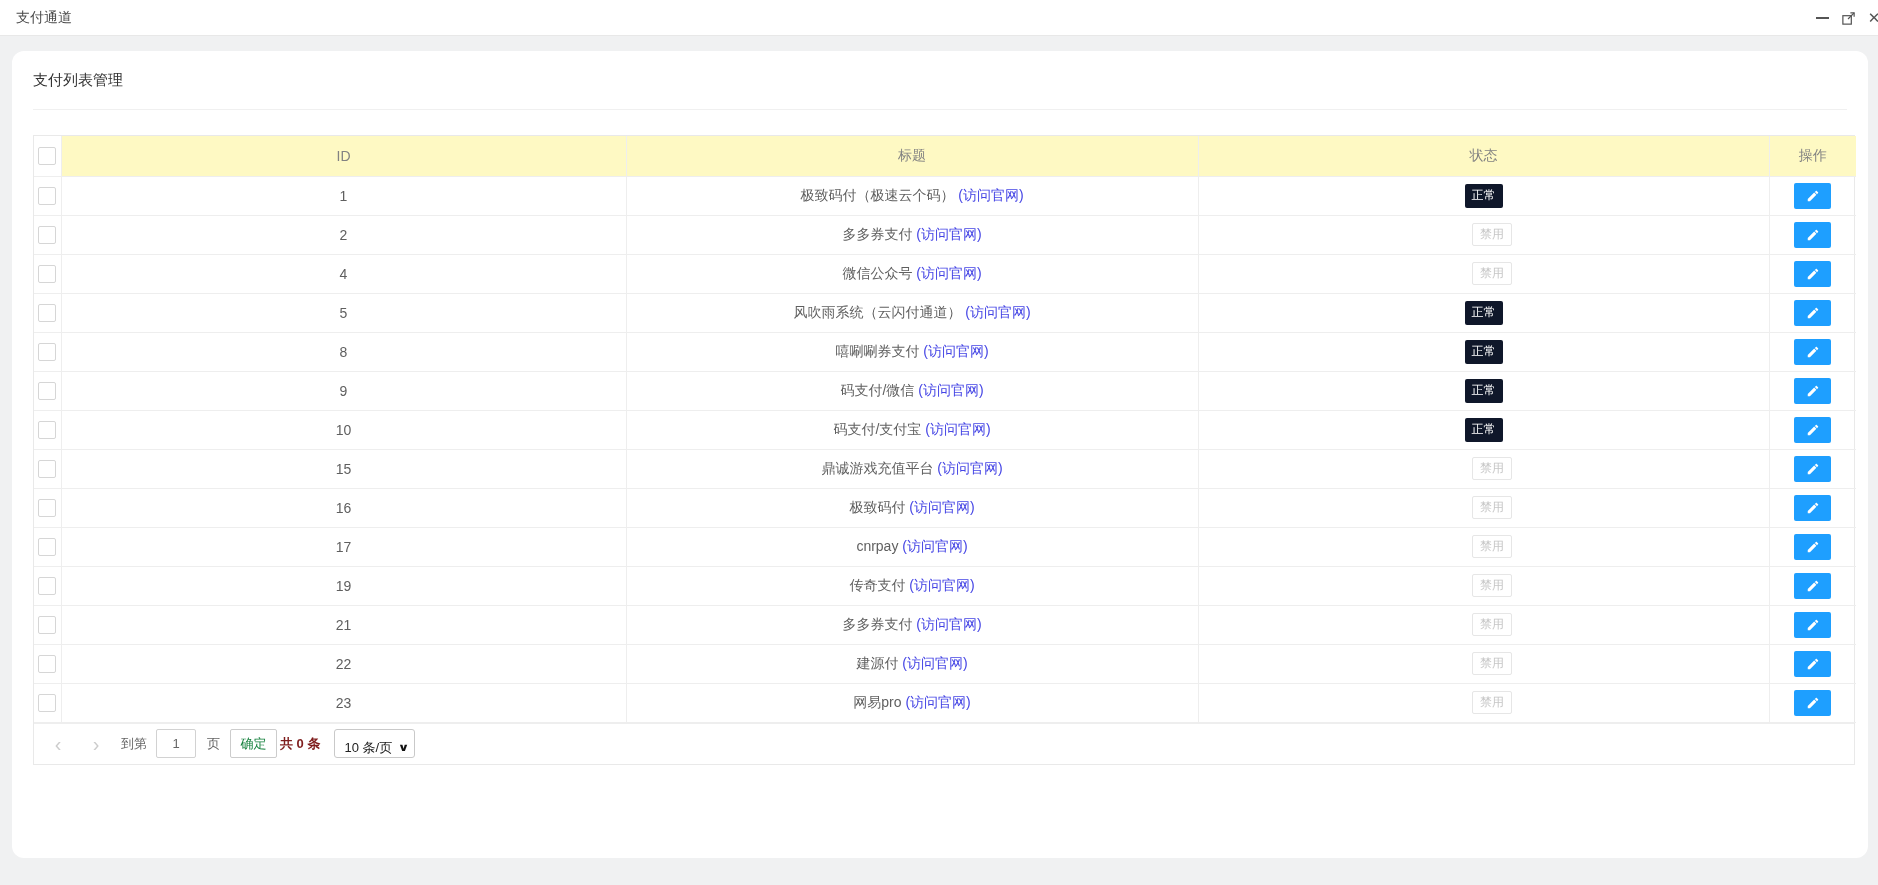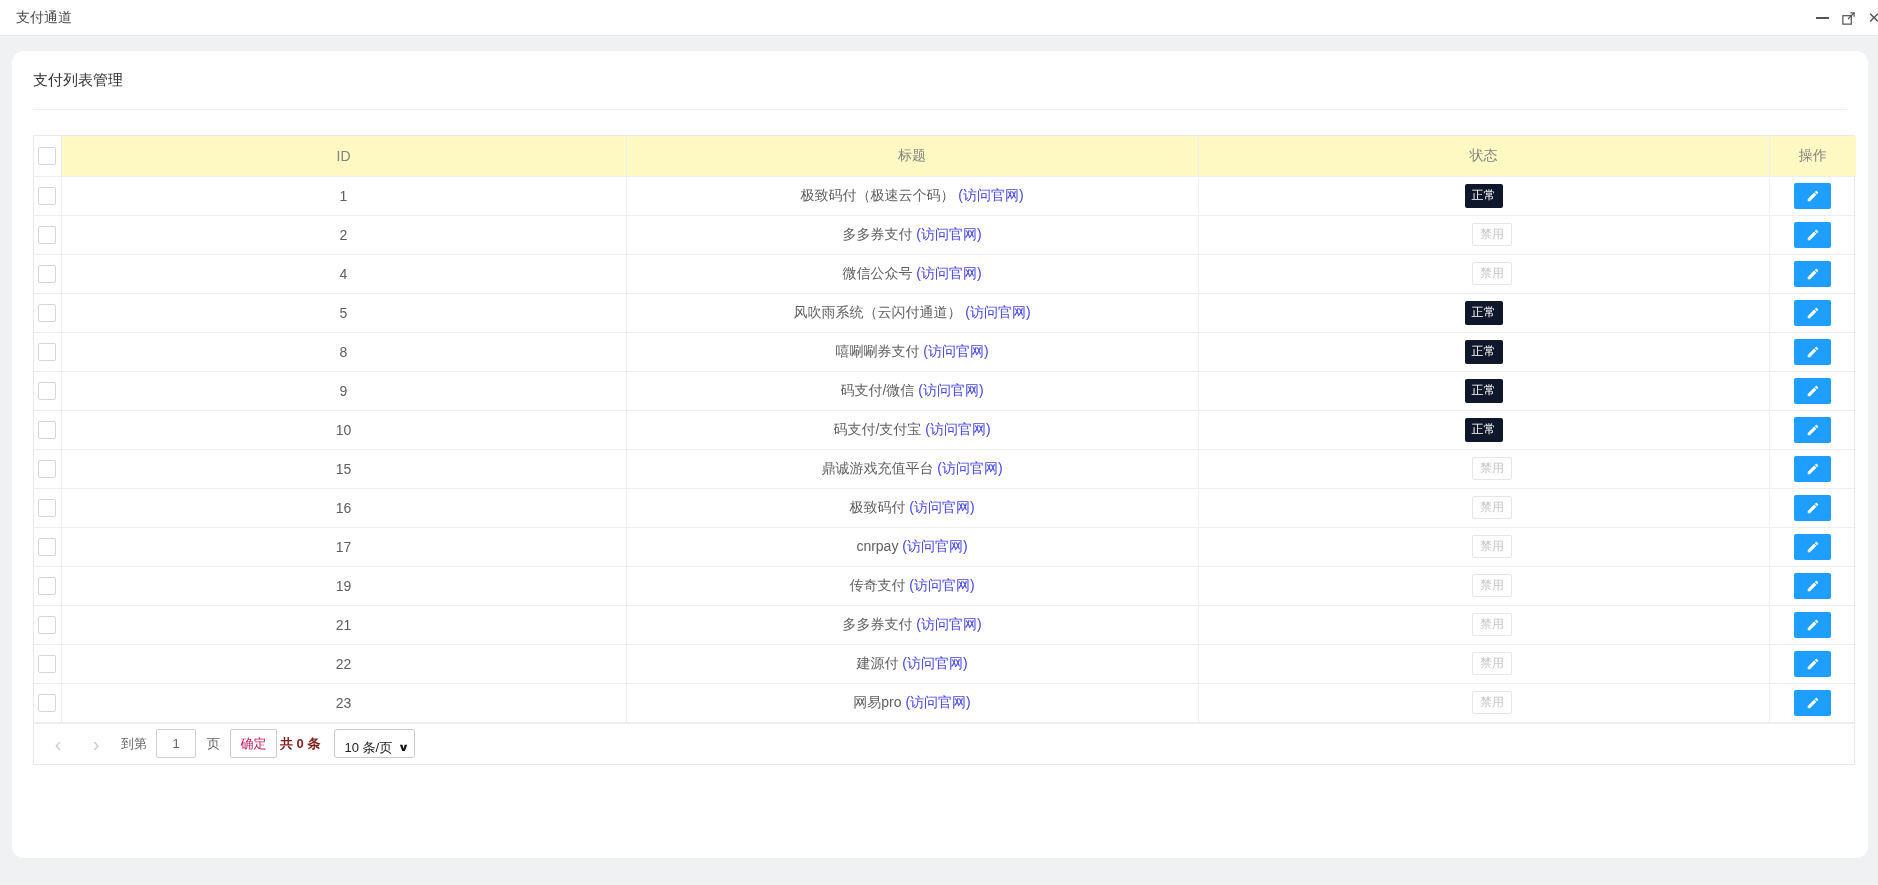--- a/index.html
+++ b/index.html
@@ -102,21 +102,21 @@
   .pg-input {
     margin-left:9px; width:40px; height:29px;
     border:1px solid #d2d2d2; border-radius:2px;
     text-align:center; font-size:13px; color:#666; outline:none;
     font-family:inherit;
   }
   .pg-unit { margin-left:11px; }
   .pg-confirm {
     margin-left:10px; width:47px; height:29px;
     background:#fff; border:1px solid #ccc; border-radius:2px;
-    font-size:13px; color:#be185d; cursor:pointer; font-family:inherit;
+    font-size:13px; color:#15803d; cursor:pointer; font-family:inherit;
   }
   .pg-total { margin-left:3px; color:#7f1d1d;font-weight:bold; }
   .pg-select {
     margin-left:14px; width:81px; height:29px;
     border:1px solid #c9c9c9; border-radius:3px; background:#fff;
     display:flex; align-items:center; justify-content:space-between;
     padding:8px 7px 0 9px; cursor:pointer; color:#222;
   }
   .pg-select .caret { font-size:11px; font-weight:bold; color:#111; transform:scaleX(1.3); }
 </style>

